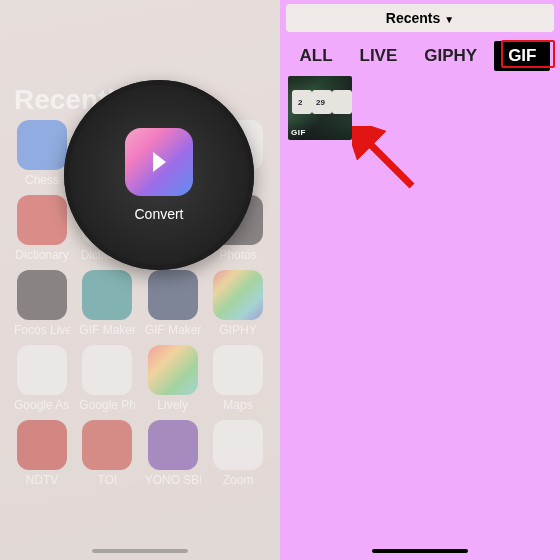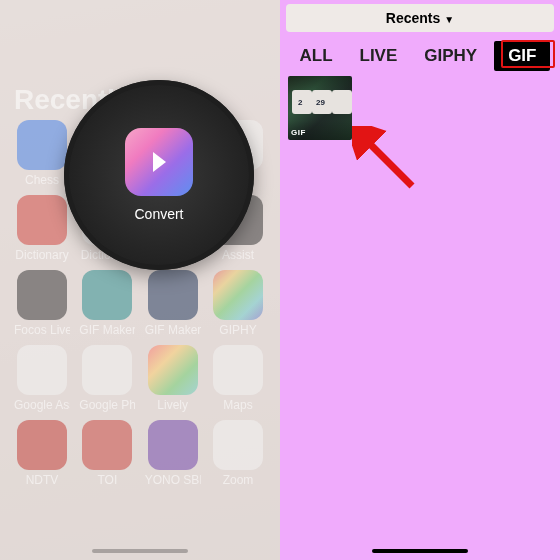--- a/index.html
+++ b/index.html
@@ -281,21 +281,21 @@
         <div class="app-cell">
           <div class="app-icon ic-white"></div>
           <div class="app-label">Dictionary</div>
         </div>
         <div class="app-cell">
           <div class="app-icon ic-red"></div>
           <div class="app-label">Flipboard</div>
         </div>
         <div class="app-cell">
           <div class="app-icon ic-dark"></div>
-          <div class="app-label">Assist</div>
+          <div class="app-label">Photos</div>
         </div>
       </div>
       <div class="icon-row">
         <div class="app-cell">
           <div class="app-icon ic-dark"></div>
           <div class="app-label">Focos Live</div>
         </div>
         <div class="app-cell">
           <div class="app-icon ic-teal"></div>
           <div class="app-label">GIF Maker</div>

